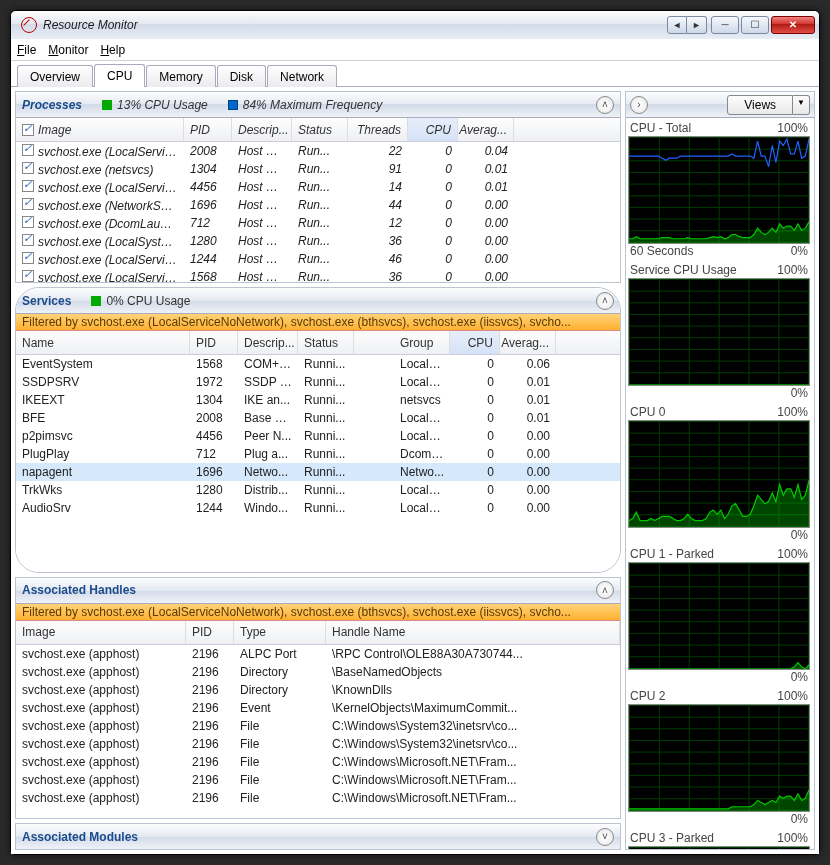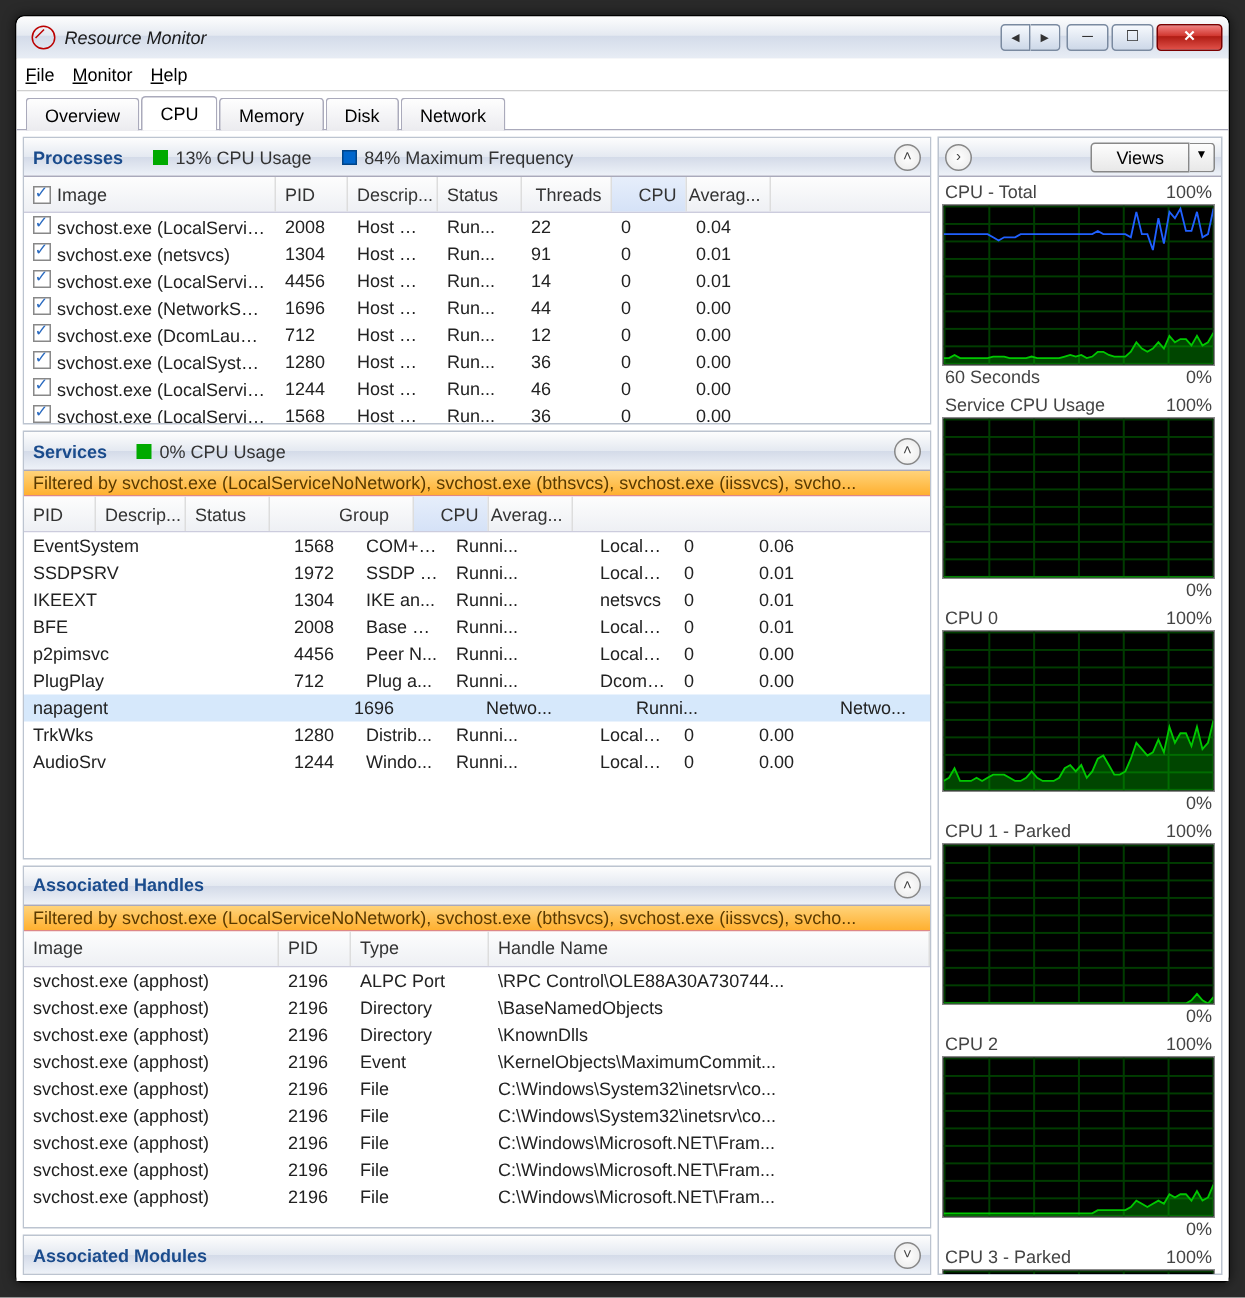--- a/index.html
+++ b/index.html
@@ -50,26 +50,26 @@
 .searchbox .ico { width:16px; text-align:center; color:#2a6; cursor:pointer; font-size:11px; }
 .searchbox .ico.ref { color:#06c; }
 .colhdr { display:flex; background:linear-gradient(#fdfdfd,#eef0f4); border-bottom:1px solid #ccd; height:24px; align-items:center; }
 .colhdr .col { padding:0 6px; border-right:1px solid #ddd; height:100%; display:flex; align-items:center; color:#333; overflow:hidden; }
 .colhdr .col.sort { background:linear-gradient(#e6eefb,#d5e2f7); }
 .rows { flex:1; overflow-y:auto; overflow-x:hidden; background:#fff; }
 .rows::-webkit-scrollbar { width:16px; }
 .rows::-webkit-scrollbar-track { background:#eef0f4; border-left:1px solid #ccd; }
 .rows::-webkit-scrollbar-thumb { background:linear-gradient(90deg,#dde4ef,#c5d0e2); border:1px solid #aab; border-radius:2px; }
 .row { display:flex; height:18px; align-items:center; }
-.row.sel { background:#d6e8fb;gap:40px; }
+.row.sel { background:#d6e8fb; }
 .row .cell { padding:0 6px; overflow:hidden; white-space:nowrap; text-overflow:ellipsis; color:#222; }
-.row .cell.r { }
+.row .cell.r { text-align:right; }
 .cb { width:12px; height:12px; border:1px solid #888; background:#fff; display:inline-block; margin-right:4px; position:relative; }
 .cb.on:after { content:"✓"; position:absolute; left:0; top:-3px; font-size:11px; color:#2a6abf; }
-.p-proc{height:200px;} .p-serv{height:297px;} .p-hand{height:252px;} .p-mod{height:28px;}
+.p-proc{height:200px;font-style:italic;} .p-serv{height:297px;border-radius:24px;} .p-hand{height:252px;} .p-mod{height:28px;}
 .p-mod .panelhdr{border-bottom:0;}
 
 .w-img{flex:0 0 168px;} .w-pid{flex:0 0 48px;} .w-desc{flex:0 0 60px;} .w-stat{flex:0 0 56px;}
 .w-thr{flex:0 0 60px;} .w-cpu{flex:0 0 50px;} .w-avg{flex:0 0 56px;}
 .w-name{flex:0 0 174px;} .w-grp{flex:0 0 56px;margin-left:40px;}
 .w-himg{flex:0 0 170px;} .w-hpid{flex:0 0 48px;} .w-htype{flex:0 0 92px;} .w-hname{flex:1;}
 </style>
 </head>
 <body>
 
@@ -227,20 +227,21 @@
           <span class="name">Services</span>
           <span class="stat">
               <span class="sqg"></span>
               <span>0% CPU Usage</span>
             </span>
           <span class="spacer"></span>
           <div class="circlebtn">˄</div>
         </div>
         <div class="filterbar">Filtered by svchost.exe (LocalServiceNoNetwork), svchost.exe (bthsvcs), svchost.exe (iissvcs), svcho...</div>
         <div class="colhdr">
+          <div class="col w-name">Name</div>
           <div class="col w-pid">PID</div>
           <div class="col w-desc">Descrip...</div>
           <div class="col w-stat">Status</div>
           <div class="col w-grp">Group</div>
           <div class="col w-cpu sort" style="justify-content:flex-end">CPU</div>
           <div class="col w-avg" style="justify-content:flex-end">Averag...</div>
         </div>
         <div class="rows" id="serv-rows">
             <div class="row">
               <div class="cell w-name">EventSystem</div>

